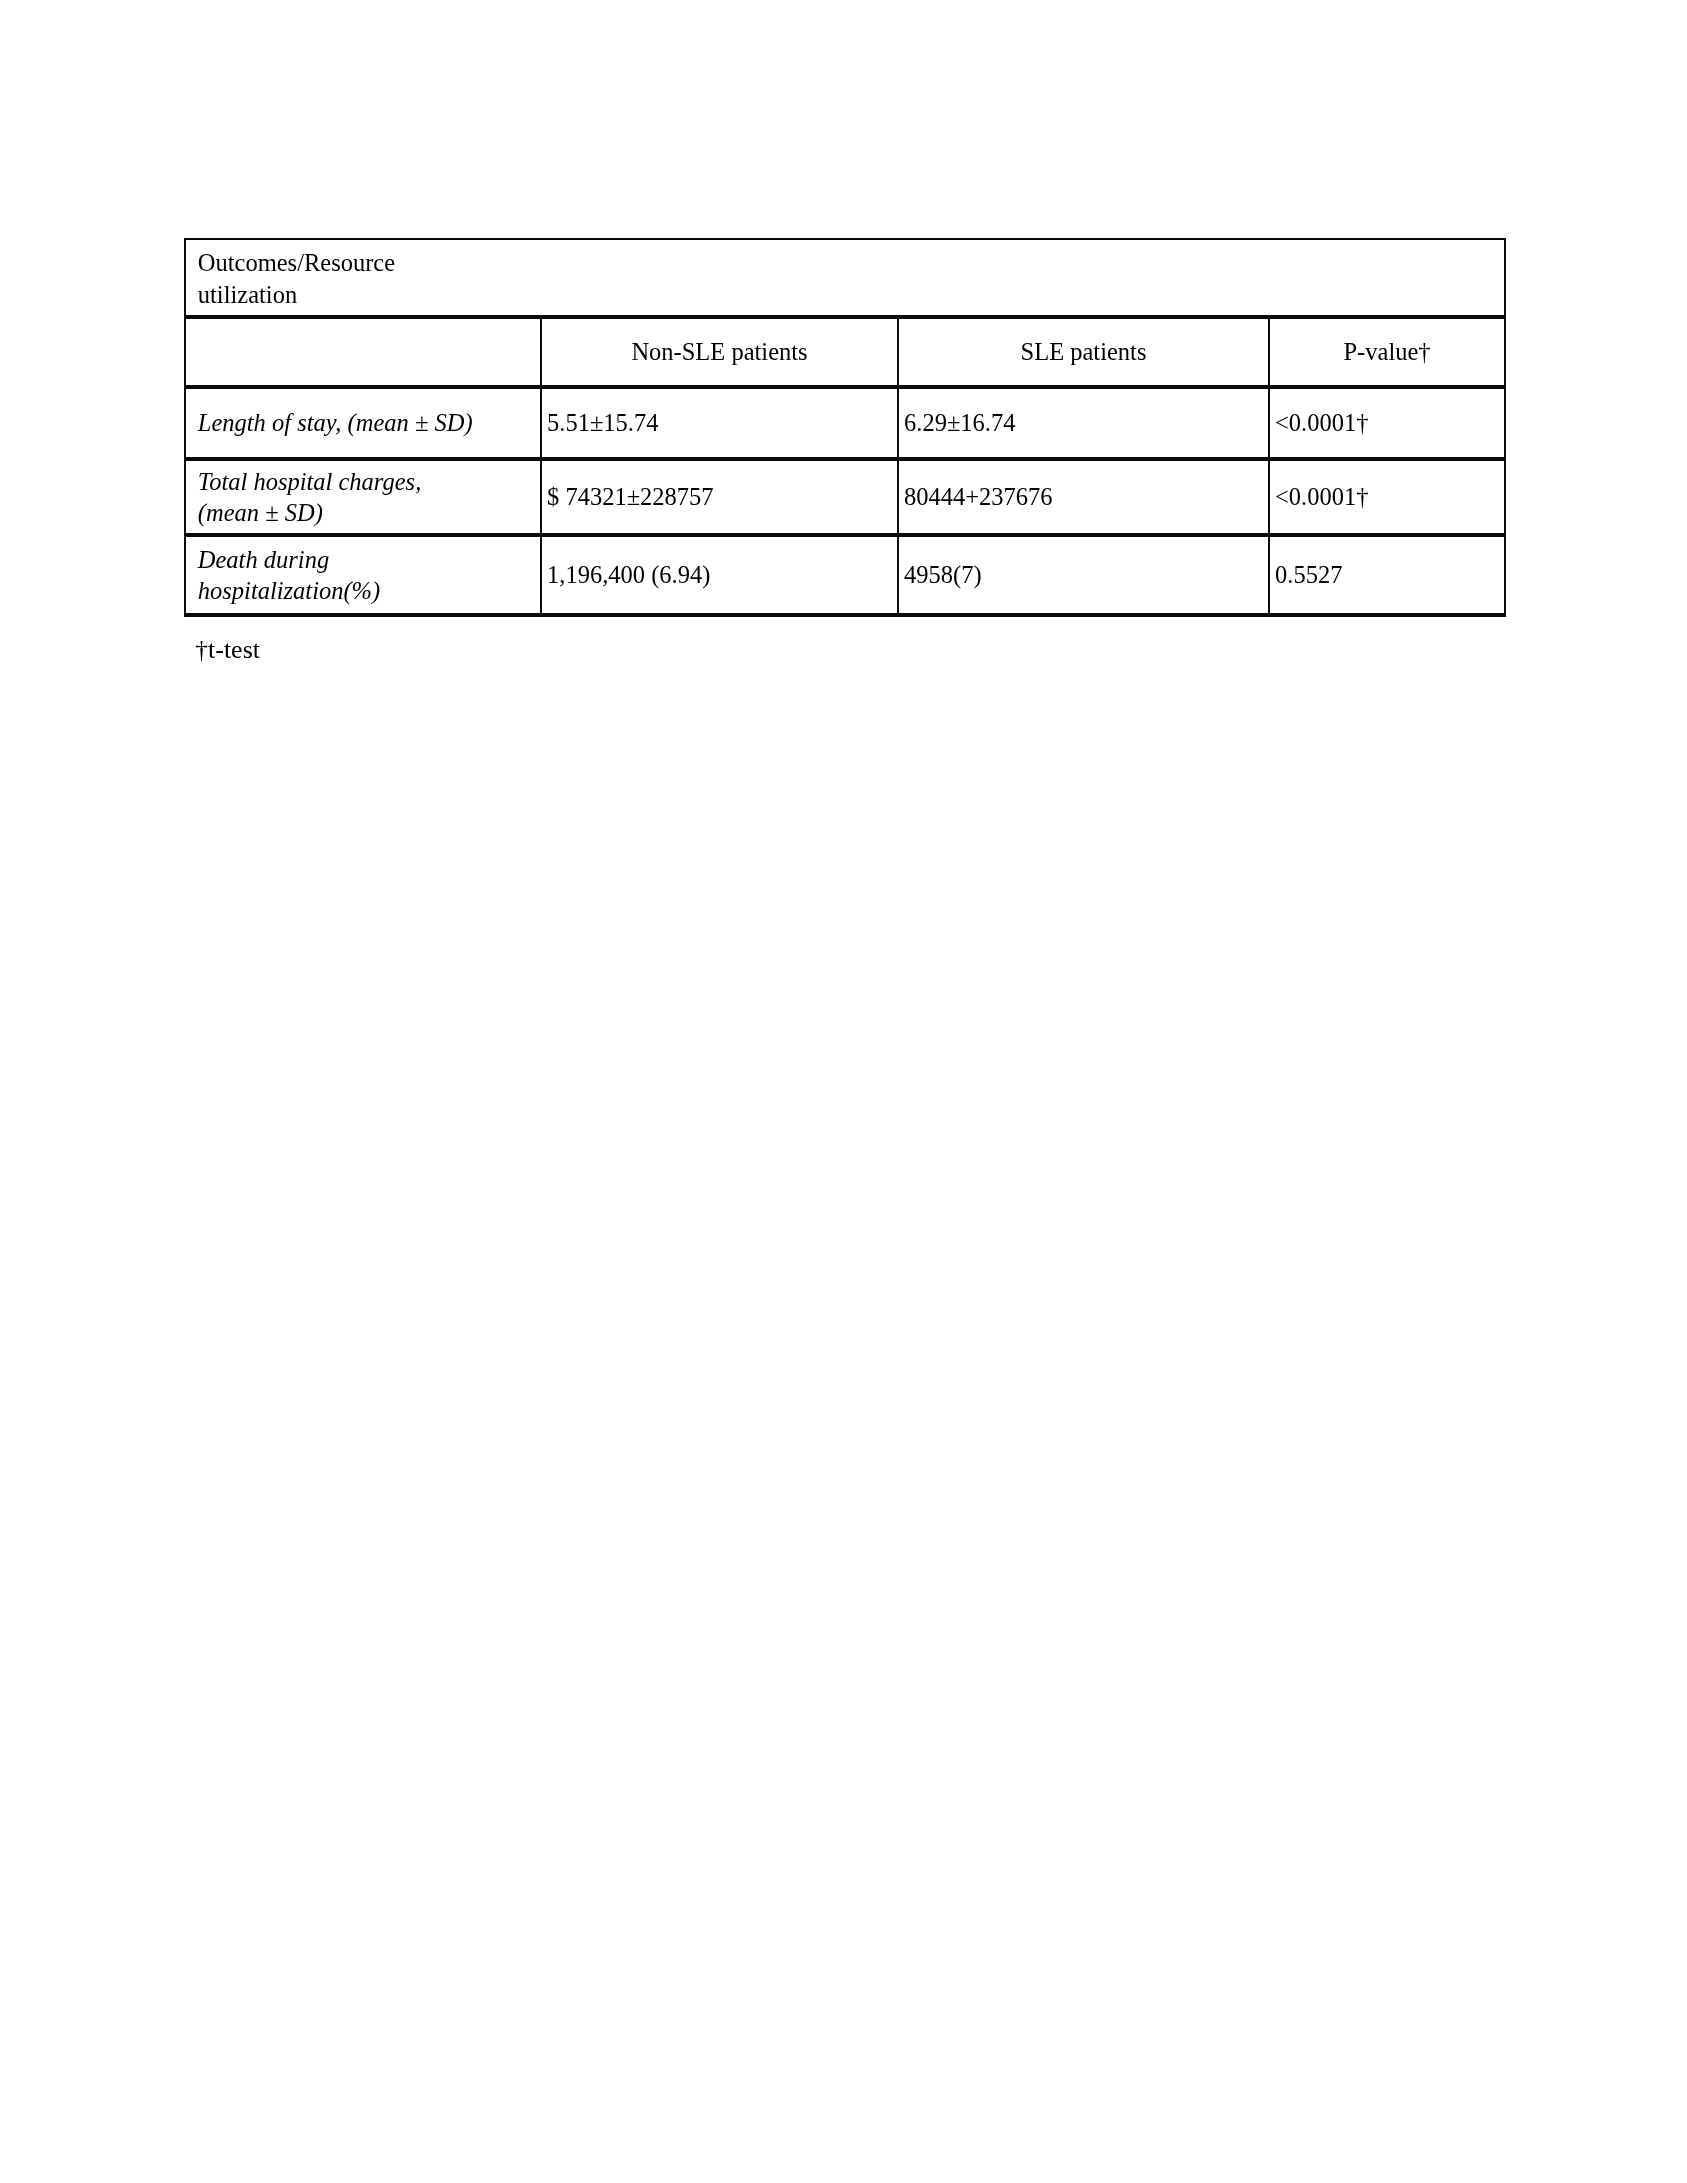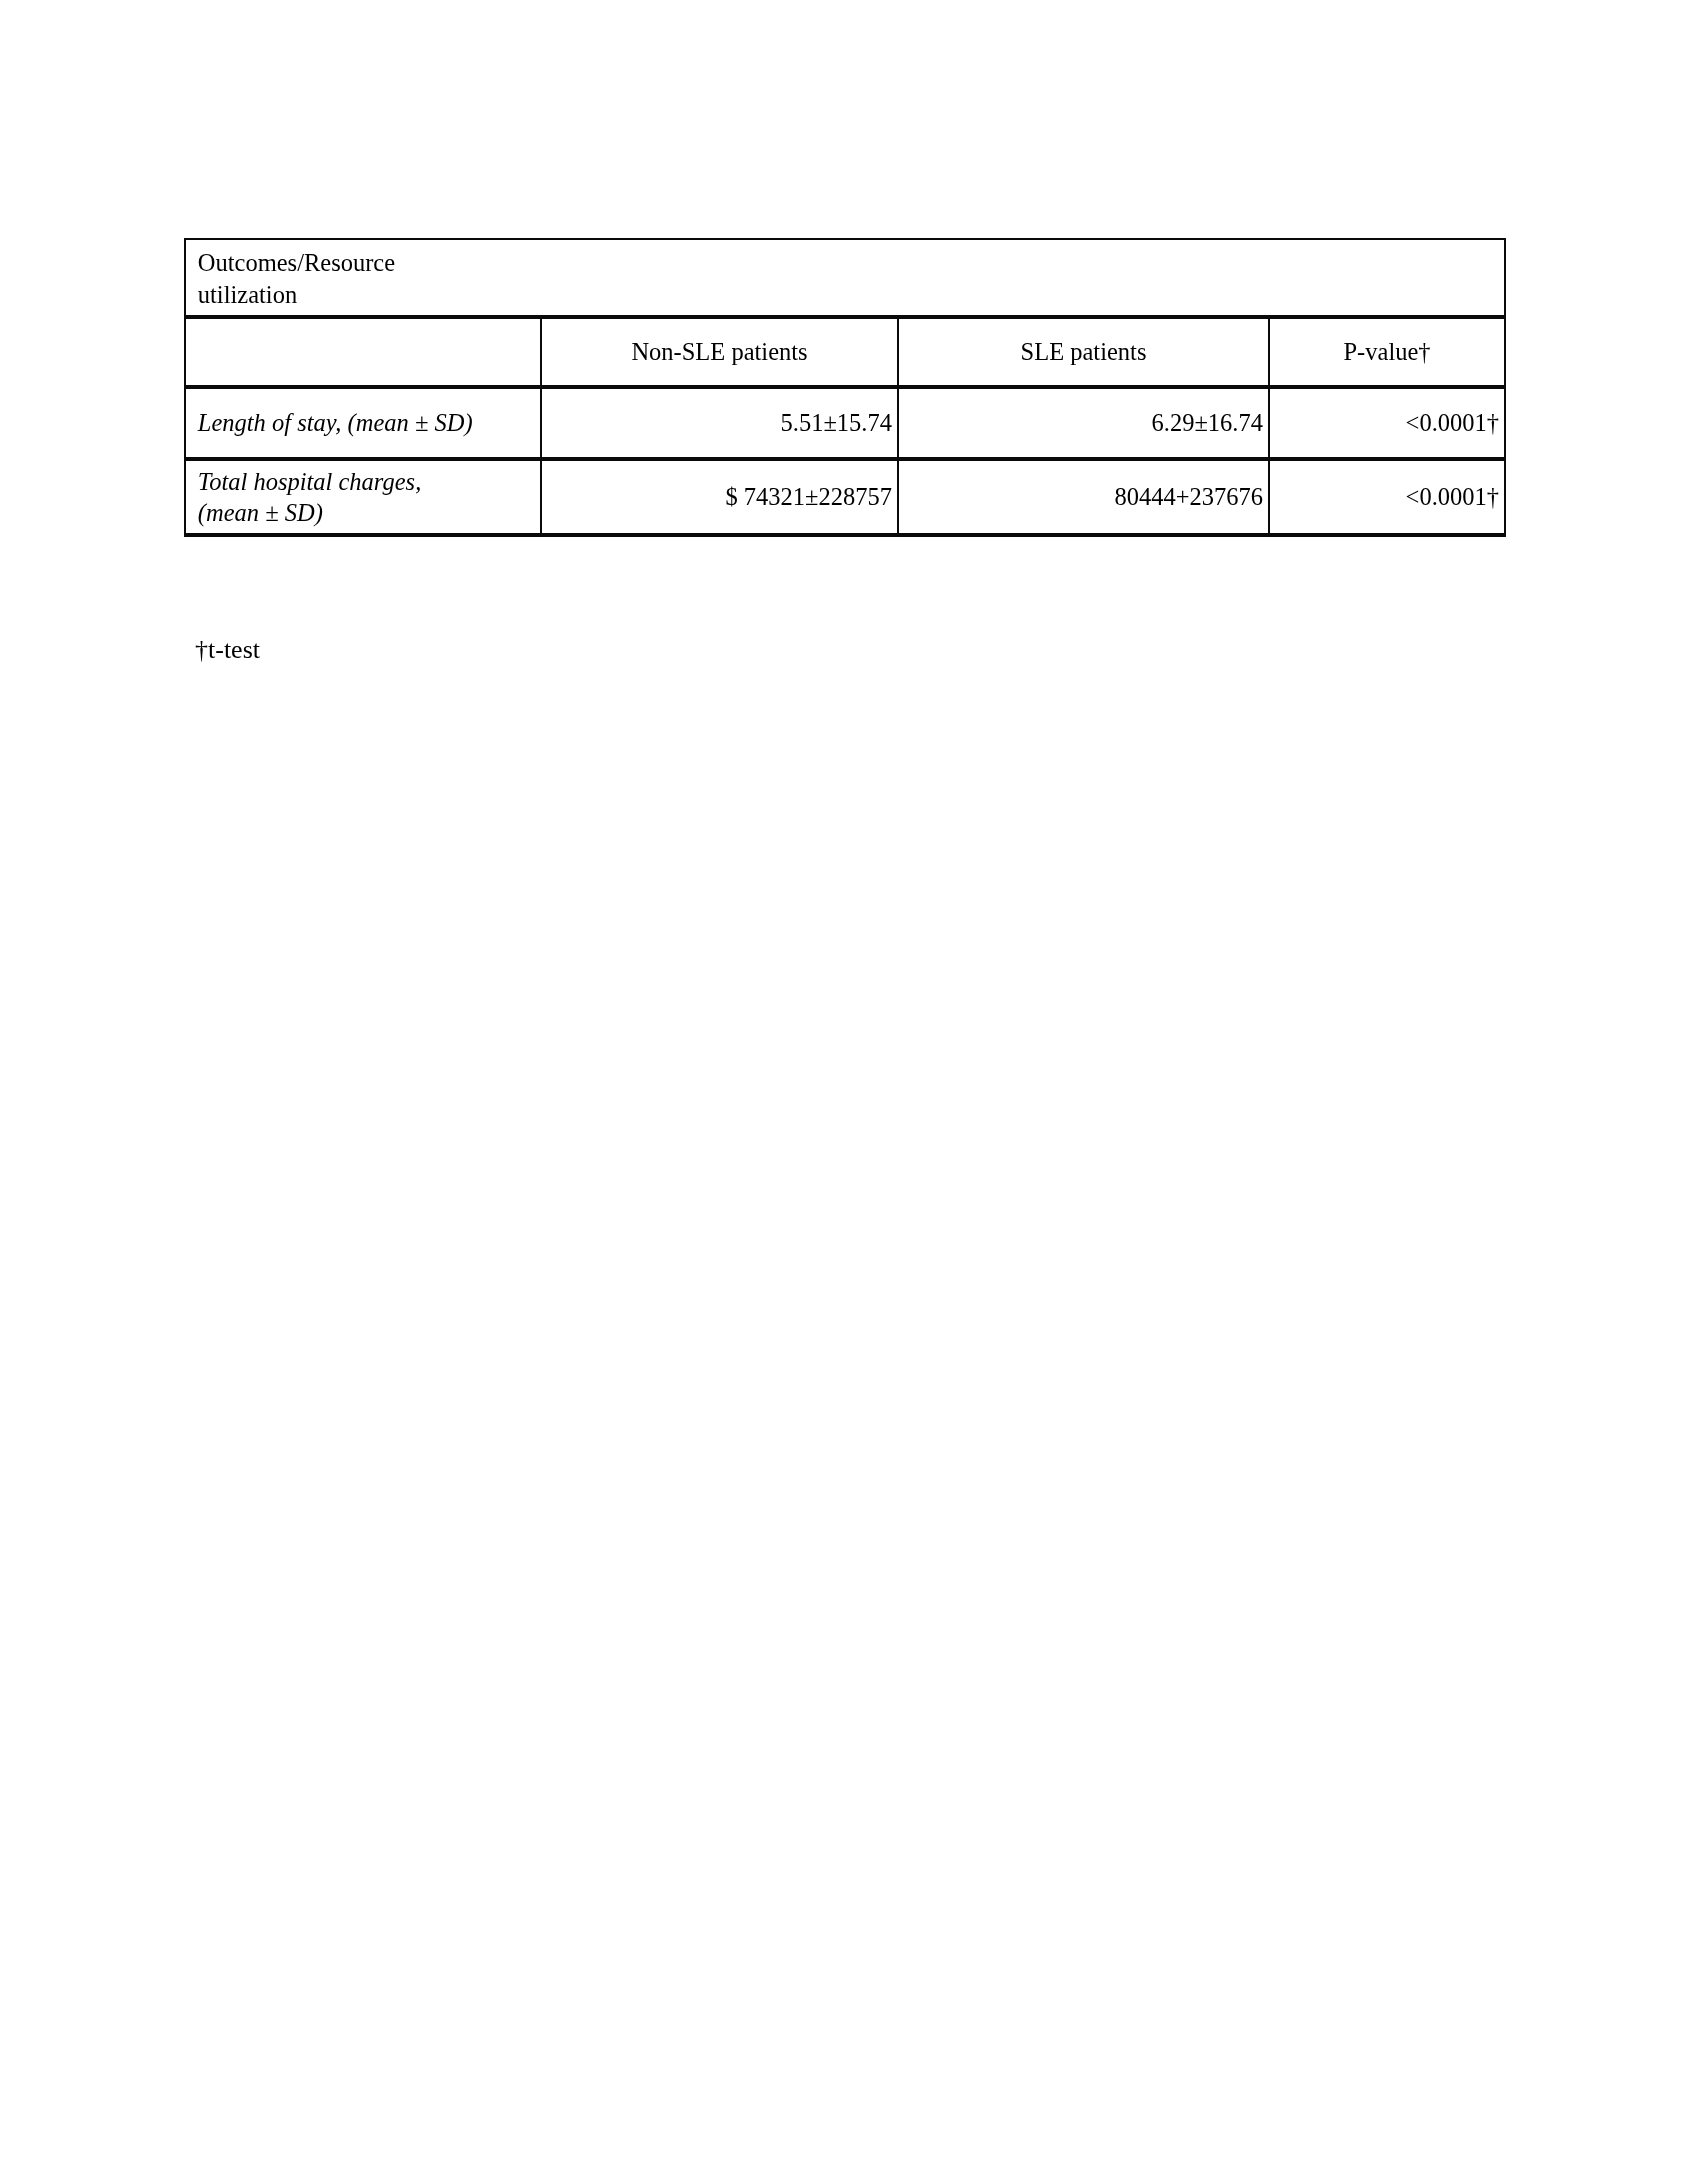--- a/index.html
+++ b/index.html
@@ -51,21 +51,21 @@
   }
   td.label-cell {
     vertical-align: middle;
     text-align: left;
     padding: 3.4px 8.4px 3.4px 11.8px;
     white-space: pre-line;
     font-style: italic;
   }
   td.value-cell {
     vertical-align: middle;
-    text-align: right;
+    text-align: left;
     padding: 3.4px 5px;
     white-space: pre-line;
     margin-left: 32px;
   }
   tr.title-row  { height: 66px; }
   tr.header-row { height: 70px; }
   tr.row-los    { height: 72px; }
   tr.row-charges{ height: 76px; }
   tr.row-death  { height: 80px; }
   .footnote {
@@ -106,19 +106,26 @@
         <td class="value-cell">6.29±16.74</td>
         <td class="value-cell">&lt;0.0001†</td>
       </tr>
       <tr class="row-charges">
         <td class="label-cell">Total hospital charges,
 (mean ± SD)</td>
         <td class="value-cell">$ 74321±228757</td>
         <td class="value-cell">80444+237676</td>
         <td class="value-cell">&lt;0.0001†</td>
       </tr>
+      <tr class="row-death">
+        <td class="label-cell">Death during
+hospitalization(%)</td>
+        <td class="value-cell">1,196,400 (6.94)</td>
+        <td class="value-cell">4958(7)</td>
+        <td class="value-cell">0.5527</td>
+      </tr>
     </tbody>
   </table>
 
   <div class="footnote">†t-test</div>
 
 </div>
 
 
 </body></html>

